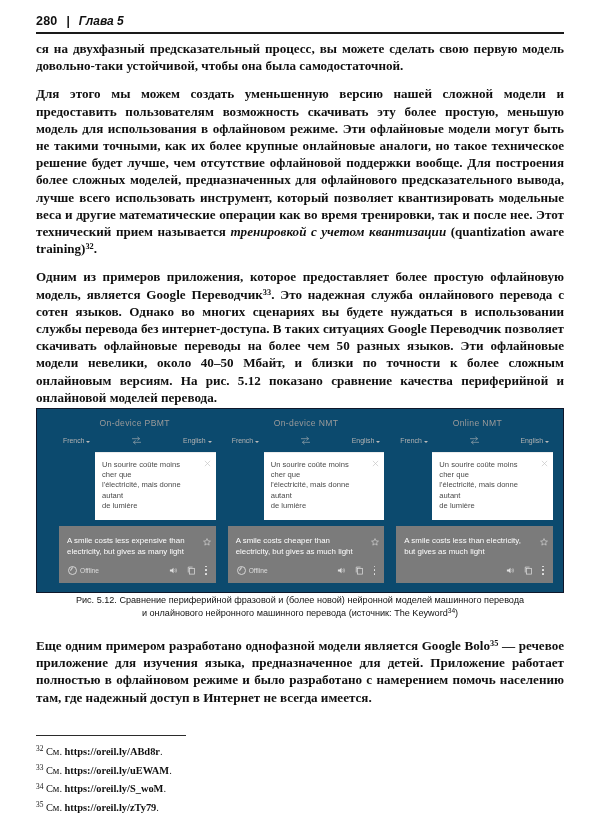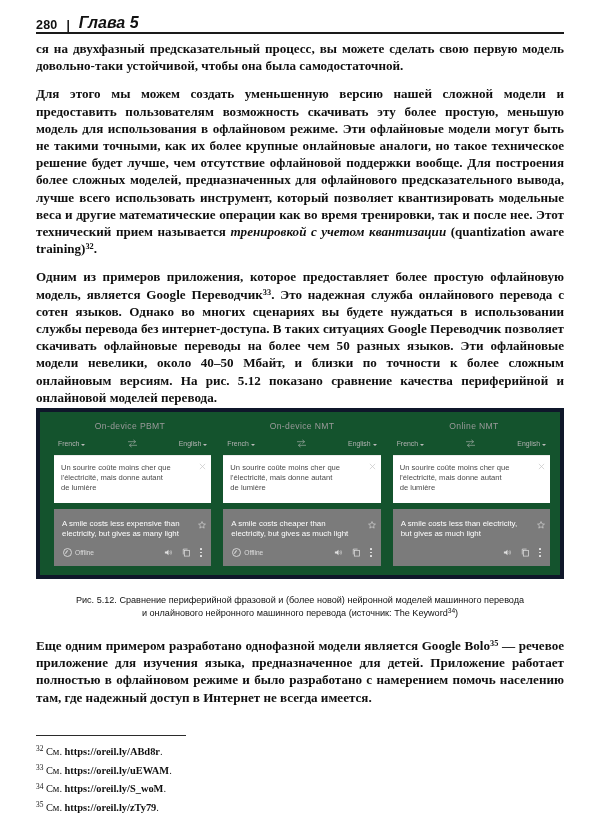--- a/index.html
+++ b/index.html
@@ -39,21 +39,21 @@
     font-weight: 700;
     color: #111;
     letter-spacing: 0.2px;
   }
   .rh-sep {
     font-size: 12px;
     font-weight: 700;
     color: #111;
   }
   .rh-chapter {
-    font-size: 16px;
+    font-size: 12px;
     font-weight: 700;
     font-style: italic;
     color: #111;
   }
   .head-rule {
     position: absolute;
     left: 36px;
     top: 32px;
     width: 528px;
     height: 1.6px;
@@ -85,23 +85,23 @@
   }
 
   
   .figure-wrap {
     position: absolute;
     left: 36px;
     top: 408px;
     width: 528px;
   }
   .figure-frame {
-    border: 4px solid #0f172a;
-    background: #14532d;
-    padding: 6px 0 9px 4px;
+    border: 1px solid #0f172a;
+    background: #0c4a6e;
+    padding: 6px 0 9px 12px;
     box-sizing: border-box;
   }
   .panel-titles {
     display: flex;
     padding: 3px 0 2px 0;
   }
   .panel-title {
     flex: 1 1 0;
     text-align: center;
     font-family: "Liberation Sans", "DejaVu Sans", sans-serif;
@@ -145,20 +145,21 @@
   }
   .swap-icon { width: 11px; height: 9px; display: block; opacity: .72; }
 
   .source-card {
     background: #ffffff;
     border-top: 1px solid #ececec;
     padding: 7px 7px 9px 7px;
     position: relative;
     min-height: 35px;
     box-sizing: border-box;
+    margin-left: 36px;
   }
   .source-text {
     font-family: "Liberation Sans", "DejaVu Sans", sans-serif;
     font-size: 7.6px;
     line-height: 10.2px;
     color: #4a4a4a;
     padding-right: 14px;
     white-space: pre-line;
   }
   .close-x {

